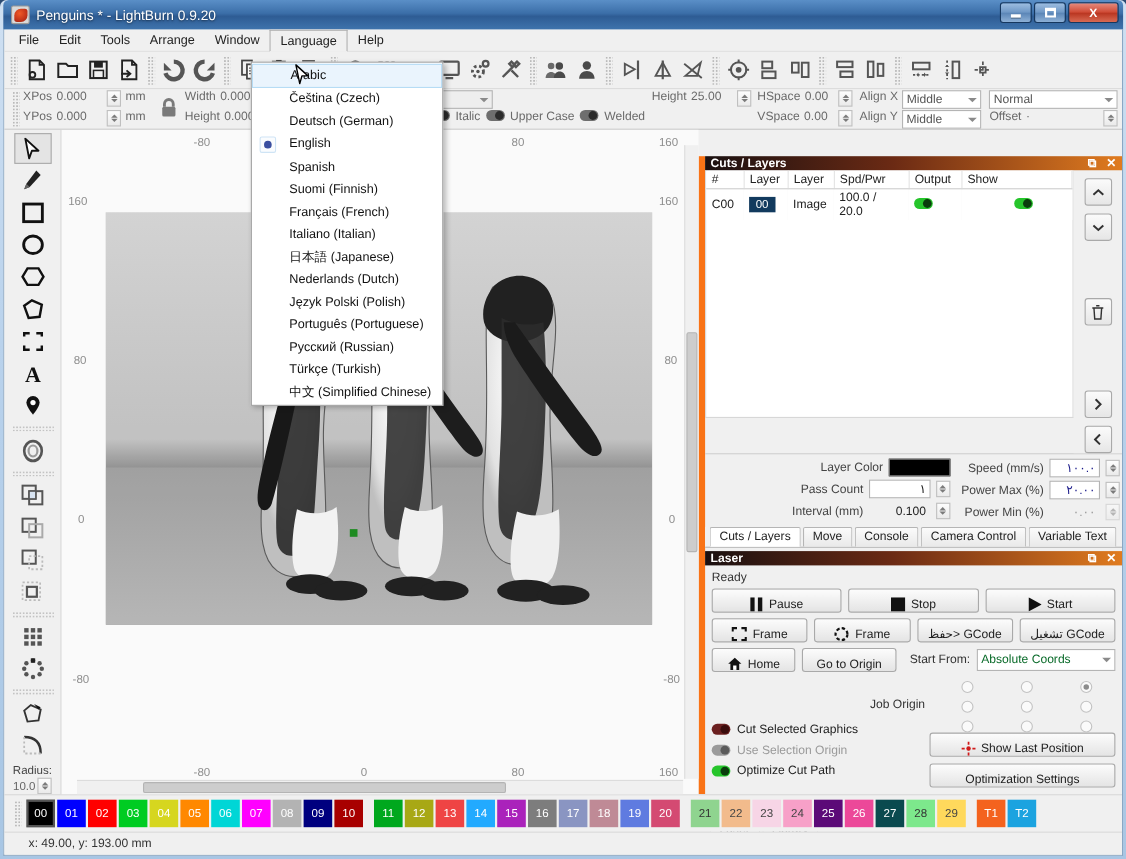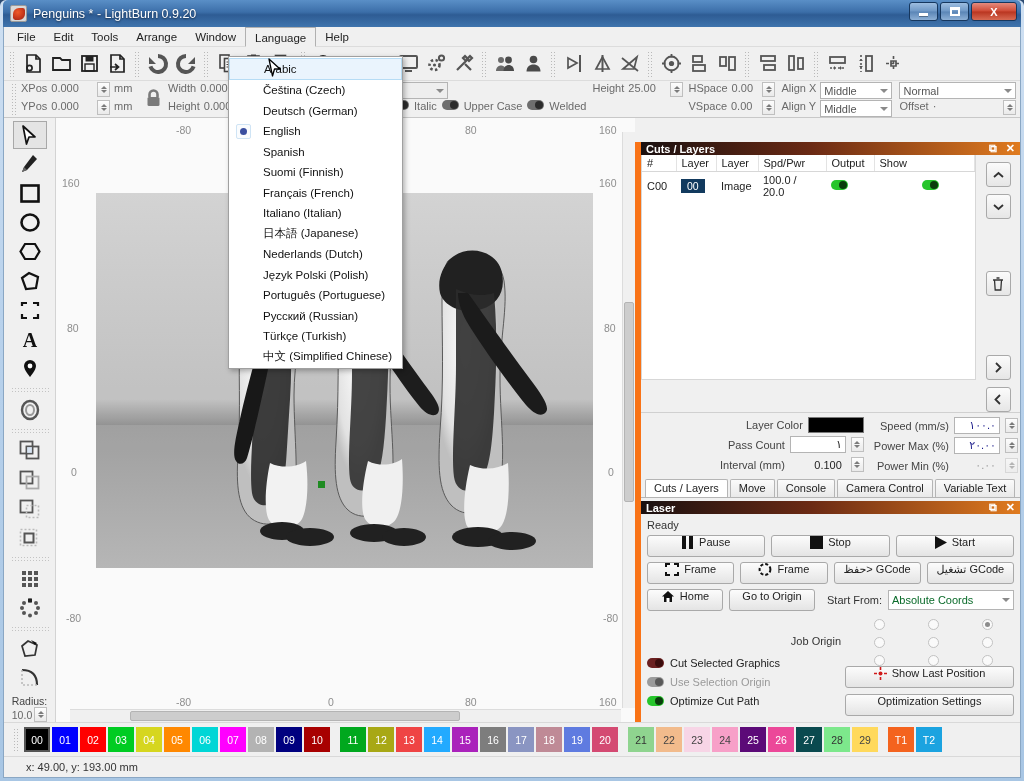--- a/index.html
+++ b/index.html
@@ -117,21 +117,21 @@
   .gridtbl th{ font-weight:normal; text-align:left; padding:2px 5px; border-right:1px solid #e3e3e3; border-bottom:1px solid #d7d7d7; background:#fff;}
   .gridtbl td{ padding:2px 5px; background:#fff;}
   .laychip{ background:#123a5e; color:#fff; padding:1px 6px; font-size:10.5px;}
   .sidebtn{ width:25px;height:25px;border:1px solid #a9a9a9;border-radius:3px;
             background:linear-gradient(#fbfbfb,#e6e6e6); display:flex;align-items:center;justify-content:center;}
   .tabstrip{ display:flex; align-items:flex-end; height:21px; padding-left:4px; background:#f0f0f0; gap:2px;}
   .tab{ border:1px solid #b5b5b5; border-bottom:none; background:linear-gradient(#fbfbfb,#e9e9e9);
         padding:2px 8px 3px 8px; font-size:11px; border-radius:2px 2px 0 0;}
   .tab.active{ background:#fff; }
   .btn{ border:1px solid #a9a9a9;border-radius:3px;background:linear-gradient(#fcfcfc,#e4e4e4);
-        display:flex;align-items:flex-start;justify-content:center;gap:5px;font-size:11px;height:22px;}
+        display:flex;align-items:flex-end;justify-content:center;gap:5px;font-size:11px;height:22px;}
   .radio{ width:11px;height:11px;border-radius:50%;border:1px solid #c2c2c2;background:#fafafa;display:inline-block;position:relative;}
   .radio.on::after{content:"";position:absolute;left:2px;top:2px;width:5px;height:5px;border-radius:50%;background:#8c8c8c;}
 
   
   #palette{ height:34px;background:#f0f0f0;border-top:1px solid #d9d9d9;display:flex;align-items:center;padding-left:6px;gap:2px;}
   .swatch{ width:26px;height:25px;display:flex;align-items:center;justify-content:center;color:#fff;font-size:10.5px;}
   .swatch.sel{ outline:2px solid #555; outline-offset:-2px; border:1px solid #fff;}
   .palsep{ width:6px; }
   #statusbar{ height:21px;background:#f0f0f0;border-top:1px solid #d9d9d9;display:flex;align-items:center;font-size:11px;color:#333;padding-left:22px;}
 

